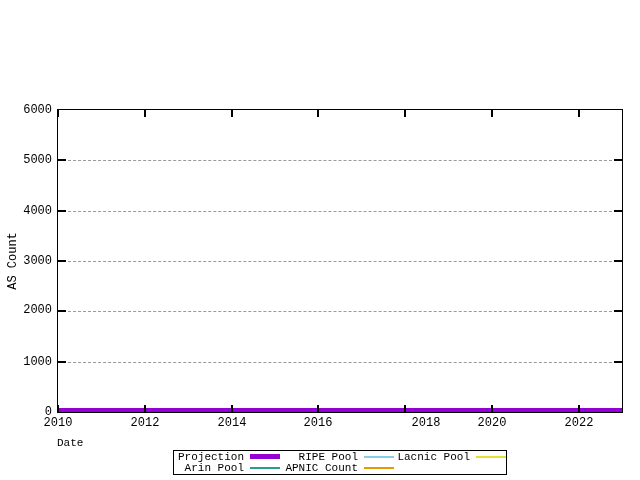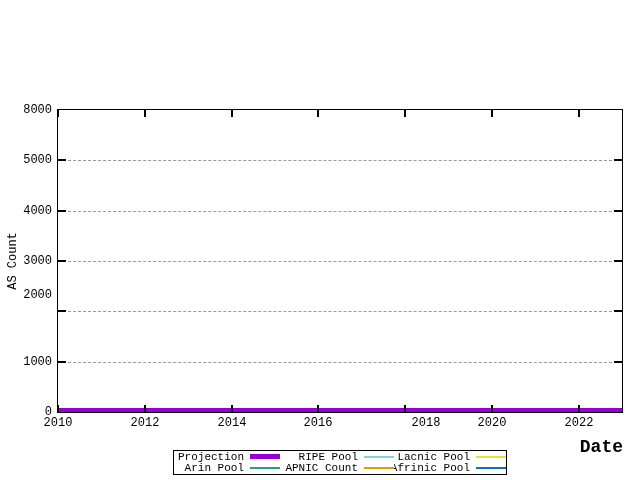--- a/index.html
+++ b/index.html
@@ -9,21 +9,21 @@
         border:1px solid #000;box-sizing:border-box;background:#fff;}
   .grid-h{position:absolute;left:0;right:0;height:0;border-top:1px dashed #9a9a9a;z-index:0;}
   .series-line{position:absolute;z-index:2;}
   .tick{position:absolute;background:#000;z-index:5;}
   .y-tick-label{position:absolute;left:0;width:52px;height:14px;line-height:14px;
                 text-align:right;font-size:12px;}
   .x-tick-label{position:absolute;width:44px;height:13px;line-height:13px;
                 text-align:center;font-size:12px;top:417px;}
   .ylabel{position:absolute;left:13px;top:261px;transform:translate(-50%,-50%) rotate(-90deg);
           white-space:nowrap;font-size:12px;}
-  .xlabel{position:absolute;left:57px;top:437px;width:566px;text-align:right;font-size:18px;font-weight:bold;}
+  .xlabel{position:absolute;left:57px;top:437px;width:566px;text-align:left;font-size:11px;}
   .legend{position:absolute;left:173px;top:450px;width:334px;height:25px;
           border:1px solid #000;box-sizing:border-box;background:#fff;
           display:grid;grid-template-columns:104px 114px 112px;grid-auto-rows:11.5px;
           align-items:center;padding:0 2px;font-size:11px;}
   .legend-cell{display:flex;justify-content:flex-end;align-items:center;gap:6px;
                white-space:nowrap;overflow:hidden;}
   .swatch{flex:none;width:30px;height:2px;background:#000;}
 </style>
 </head>
 <body>
@@ -66,25 +66,25 @@
       <div class="series-line" style="left: 0px; width: 564px; top: 300px; height: 2px; background: rgb(42, 157, 143); z-index: 2;"></div>
       <div class="series-line" style="left: 0px; width: 564px; top: 300px; height: 2px; background: rgb(135, 206, 235); z-index: 2;"></div>
       <div class="series-line" style="left: 0px; width: 564px; top: 300px; height: 2px; background: rgb(230, 155, 0); z-index: 2;"></div>
       <div class="series-line" style="left: 0px; width: 564px; top: 300px; height: 2px; background: rgb(229, 225, 50); z-index: 2;"></div>
       <div class="series-line" style="left: 0px; width: 564px; top: 300px; height: 2px; background: rgb(14, 114, 184); z-index: 2;"></div>
     </div>
 
   <div id="axis-labels">
       <div class="y-tick-label" style="top: 405px;">0</div>
       <div class="y-tick-label" style="top: 355px;">1000</div>
-      <div class="y-tick-label" style="top: 288px;">2000</div>
+      <div class="y-tick-label" style="top: 303px;">2000</div>
       <div class="y-tick-label" style="top: 254px;">3000</div>
       <div class="y-tick-label" style="top: 204px;">4000</div>
       <div class="y-tick-label" style="top: 153px;">5000</div>
-      <div class="y-tick-label" style="top: 103px;">8000</div>
+      <div class="y-tick-label" style="top: 103px;">6000</div>
       <div class="x-tick-label" style="left: 36px; font-family: Liberation Mono, monospace;">2010</div>
       <div class="x-tick-label" style="left: 123px;">2012</div>
       <div class="x-tick-label" style="left: 210px;">2014</div>
       <div class="x-tick-label" style="left: 296px;">2016</div>
       <div class="x-tick-label" style="left: 404px;">2018</div>
       <div class="x-tick-label" style="left: 470px;">2020</div>
       <div class="x-tick-label" style="left: 557px;">2022</div>
     </div>
 
   <div class="xlabel">Date</div>
@@ -103,19 +103,15 @@
       <span class="swatch" style="background: rgb(229, 225, 50); height: 2px;"></span>
     </div>
     <div class="legend-cell">
       <span>Arin Pool</span>
       <span class="swatch" style="background: rgb(42, 157, 143); height: 2px;"></span>
     </div>
     <div class="legend-cell">
       <span>APNIC Count</span>
       <span class="swatch" style="background: rgb(230, 155, 0); height: 2px;"></span>
     </div>
-    <div class="legend-cell">
-      <span>Afrinic Pool</span>
-      <span class="swatch" style="background: rgb(14, 114, 184); height: 2px;"></span>
-    </div>
   </div>
 
 </div>
 
 </body></html>

